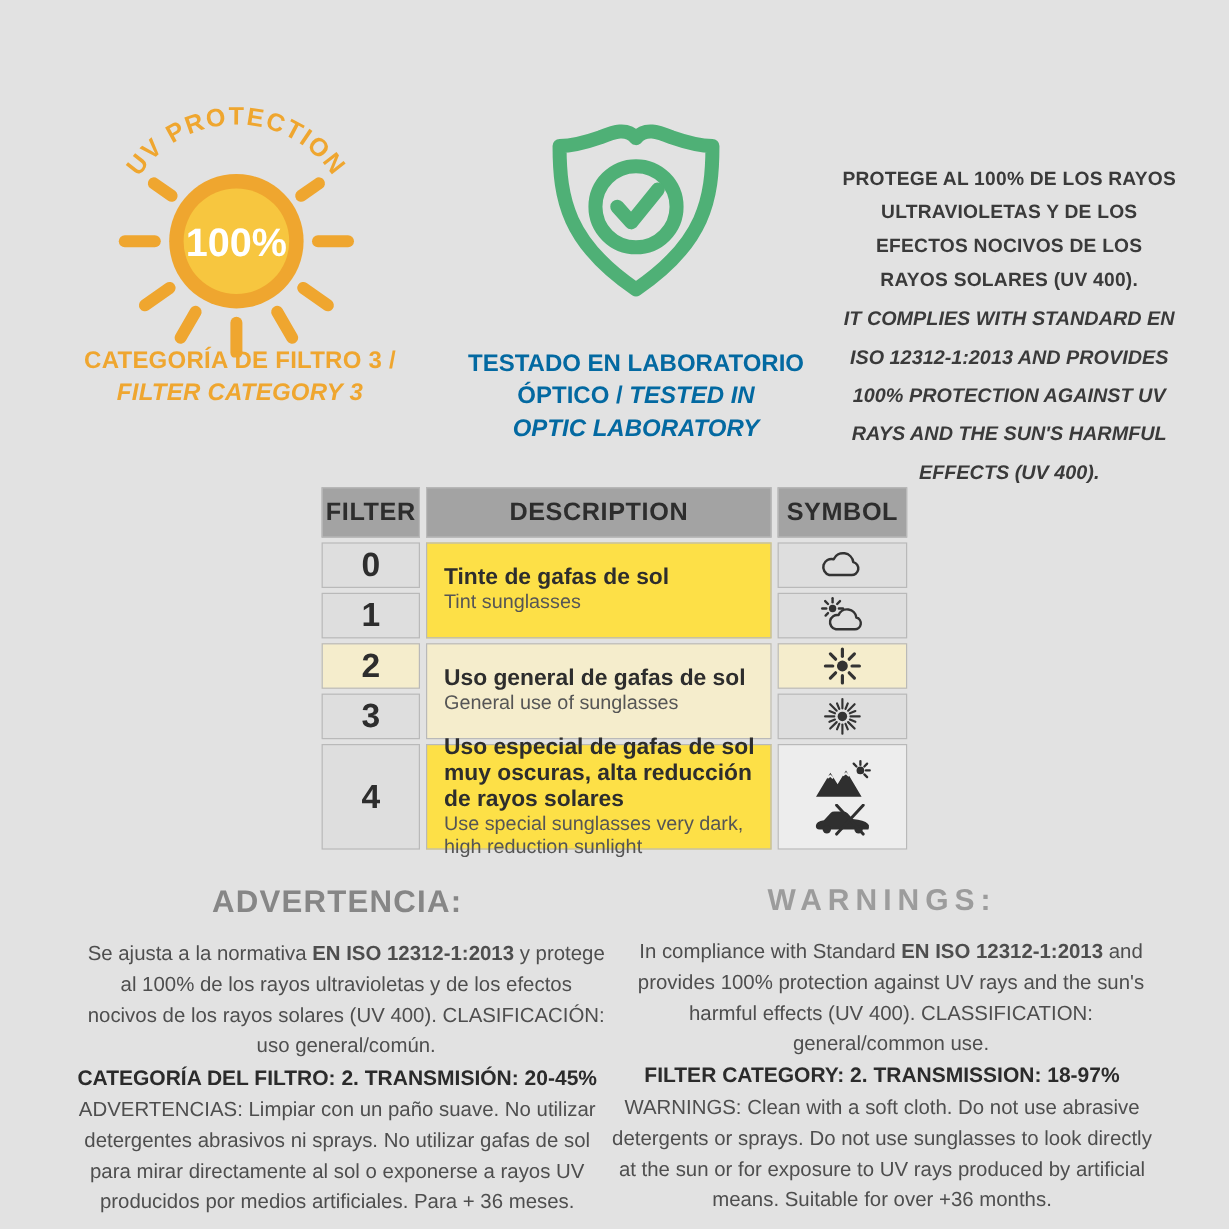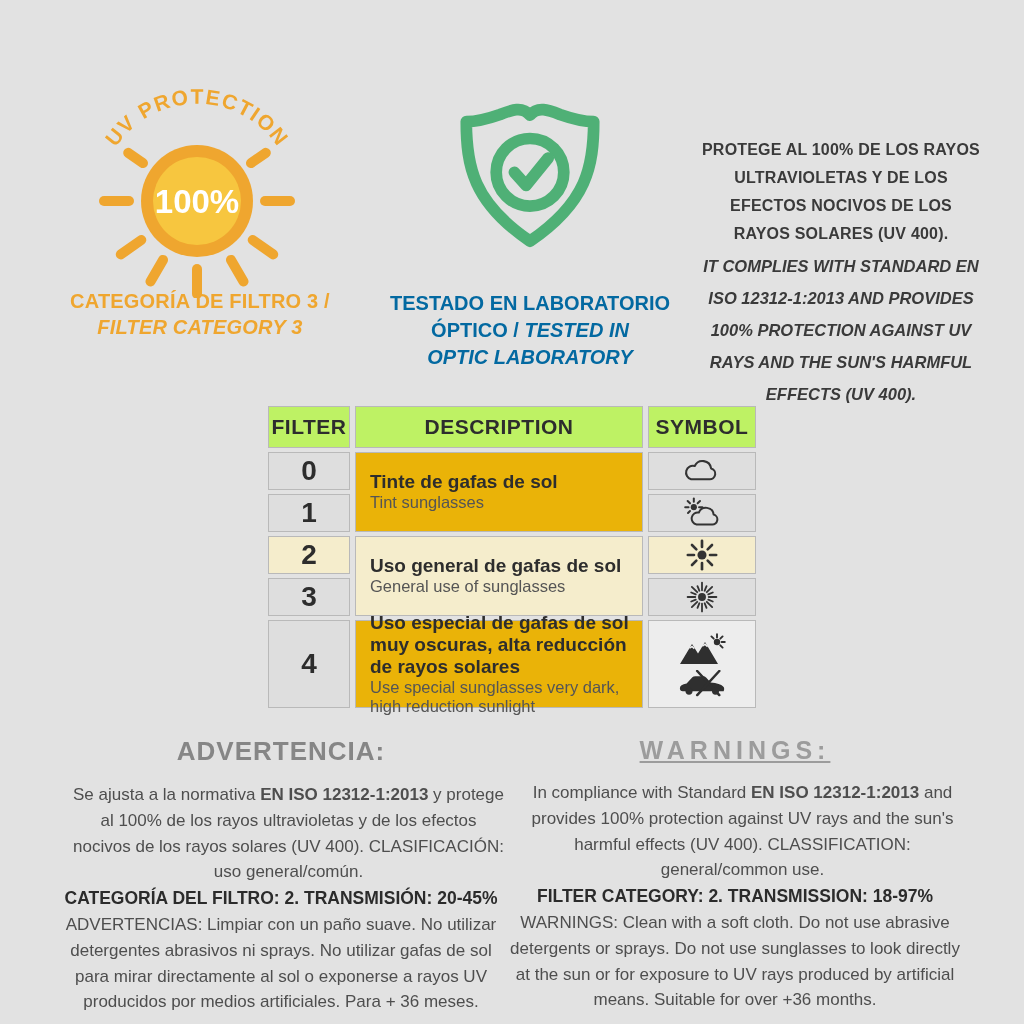--- a/index.html
+++ b/index.html
@@ -30,43 +30,43 @@
 
   
   .filter-table{
     position:absolute;left:268px;top:406px;
     display:grid;
     grid-template-columns:82px 288px 108px;
     grid-template-rows:42px 38px 38px 38px 38px 88px;
     column-gap:5px;row-gap:4px;
   }
   .cell{border:1px solid #b9b9b9;box-sizing:border-box;}
-  .head{background:#bef264;display:flex;align-items:center;justify-content:center;
+  .head{background:#a3a3a3;display:flex;align-items:center;justify-content:center;
     font-weight:bold;font-size:21px;color:#2d2d2d;letter-spacing:.5px;}
   .fcell{background:#dedede;display:flex;align-items:center;justify-content:center;
     font-size:28px;font-weight:bold;color:#2d2d2d;}
-  .dcell{background:#eab308;display:flex;flex-direction:column;justify-content:center;
+  .dcell{background:#fde047;display:flex;flex-direction:column;justify-content:center;
     padding-left:14px;padding-right:6px;}
   .scell{background:#dedede;display:flex;flex-direction:column;align-items:center;justify-content:center;gap:3px;}
   .cream{background:#f5edcc;}
   .desc-primary{font-weight:bold;font-size:19px;color:#2d2d2d;line-height:1.16;}
   .desc-secondary{font-size:16.5px;color:#555;line-height:1.16;}
   .h1{grid-area:1/1}.h2{grid-area:1/2}.h3{grid-area:1/3}
   .f0{grid-area:2/1}.f1{grid-area:3/1}.f2{grid-area:4/1}.f3{grid-area:5/1}.f4{grid-area:6/1}
   .d01{grid-row:2/span 2;grid-column:2}
   .d23{grid-row:4/span 2;grid-column:2}
   .d4{grid-area:6/2}
   .s0{grid-area:2/3}.s1{grid-area:3/3}.s2{grid-area:4/3}.s3{grid-area:5/3}.s4{grid-area:6/3;background:#ededed;}
 
   
   .warn{position:absolute;top:736px;text-align:center;}
   .warn-es{left:58px;width:446px;text-align:center;}
   .warn-en{left:508px;width:454px;}
   .warn-title-es{font-size:26px;font-weight:bold;color:#868686;letter-spacing:1px;}
-  .warn-title-en{font-size:25px;font-weight:bold;color:#9c9c9c;letter-spacing:5px;text-decoration:underline;}
+  .warn-title-en{font-size:25px;font-weight:bold;color:#9c9c9c;letter-spacing:5px;}
   .warn p{margin:0;font-size:17px;line-height:1.52;color:#4e4e4e;}
   .warn .p1{margin-top:15px;margin-left:15px;}
   .warn .pbold{font-weight:bold;color:#2b2b2b;font-size:17.5px;}
 </style>
 </head>
 <body>
 
 <div class="page">
 
   <div class="uv-badge">

